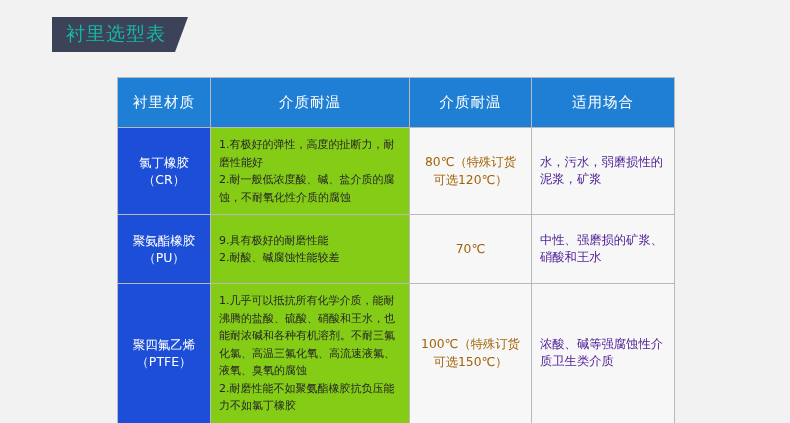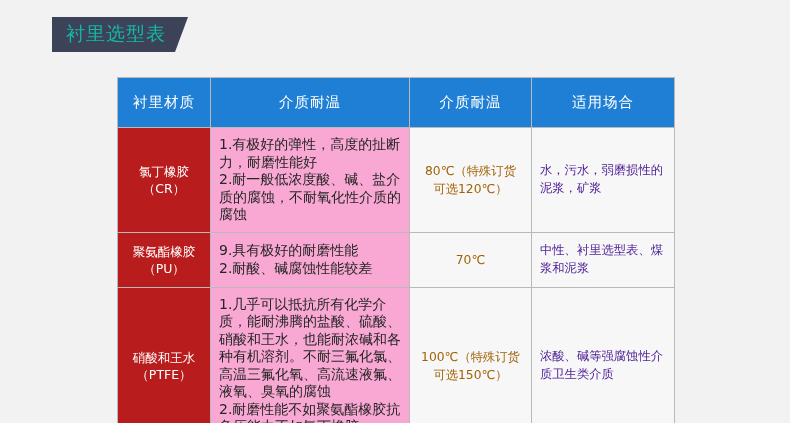--- a/index.html
+++ b/index.html
@@ -65,36 +65,36 @@
     font-size: 14.5px;
     font-weight: normal;
     height: 33px;
     text-align: center;
     letter-spacing: 1px;
     border-color: #1a6cb4;
   }
 
   
   td.material {
-    background: #b91c1c;
+    background: #1d4ed8;
     color: #ffffff;
     text-align: center;
     font-size: 12.5px;
     line-height: 17px;
     border-color: #1a6cb4;
   }
   td.material .abbr {
     display: block;
   }
 
   
   td.perf {
-    background: #f9a8d4;
+    background: #84cc16;
     color: #262626;
-    font-size: 14px;
+    font-size: 11px;
     line-height: 17.5px;
     padding: 7px 9px 7px 10px;
     vertical-align: top;
     text-align: left;
   }
   td.temp {
     background: #f7f7f7;
     color: #a16207;
     font-size: 12.3px;
     line-height: 18px;
@@ -149,40 +149,40 @@
         </td>
         <td class="temp">
           <span class="line">80℃（特殊订货</span>
           <span class="line">可选120℃）</span>
         </td>
         <td class="usage">
           <span class="line">水，污水，弱磨损性的泥浆，矿浆</span>
         </td>
       </tr>
 
-      <tr style="height:55px">
+      <tr style="height:69px">
         <td class="material">
           <span class="line">聚氨酯橡胶</span>
           <span class="abbr">（PU）</span>
         </td>
         <td class="perf">
           <span class="line">9.具有极好的耐磨性能</span>
           <span class="line">2.耐酸、碱腐蚀性能较差</span>
         </td>
         <td class="temp">
           <span class="line">70℃</span>
         </td>
         <td class="usage">
-          <span class="line">中性、衬里选型表、煤浆和泥浆</span>
+          <span class="line">中性、强磨损的矿浆、硝酸和王水</span>
         </td>
       </tr>
 
       <tr style="height:105px">
         <td class="material">
-          <span class="line">硝酸和王水</span>
+          <span class="line">聚四氟乙烯</span>
           <span class="abbr">（PTFE）</span>
         </td>
         <td class="perf">
           <span class="line">1.几乎可以抵抗所有化学介质，能耐沸腾的盐酸、硫酸、硝酸和王水，也能耐浓碱和各种有机溶剂。不耐三氟化氯、高温三氟化氧、高流速液氟、液氧、臭氧的腐蚀</span>
           <span class="line">2.耐磨性能不如聚氨酯橡胶抗负压能力不如氯丁橡胶</span>
         </td>
         <td class="temp">
           <span class="line">100℃（特殊订货</span>
           <span class="line">可选150℃）</span>
         </td>

